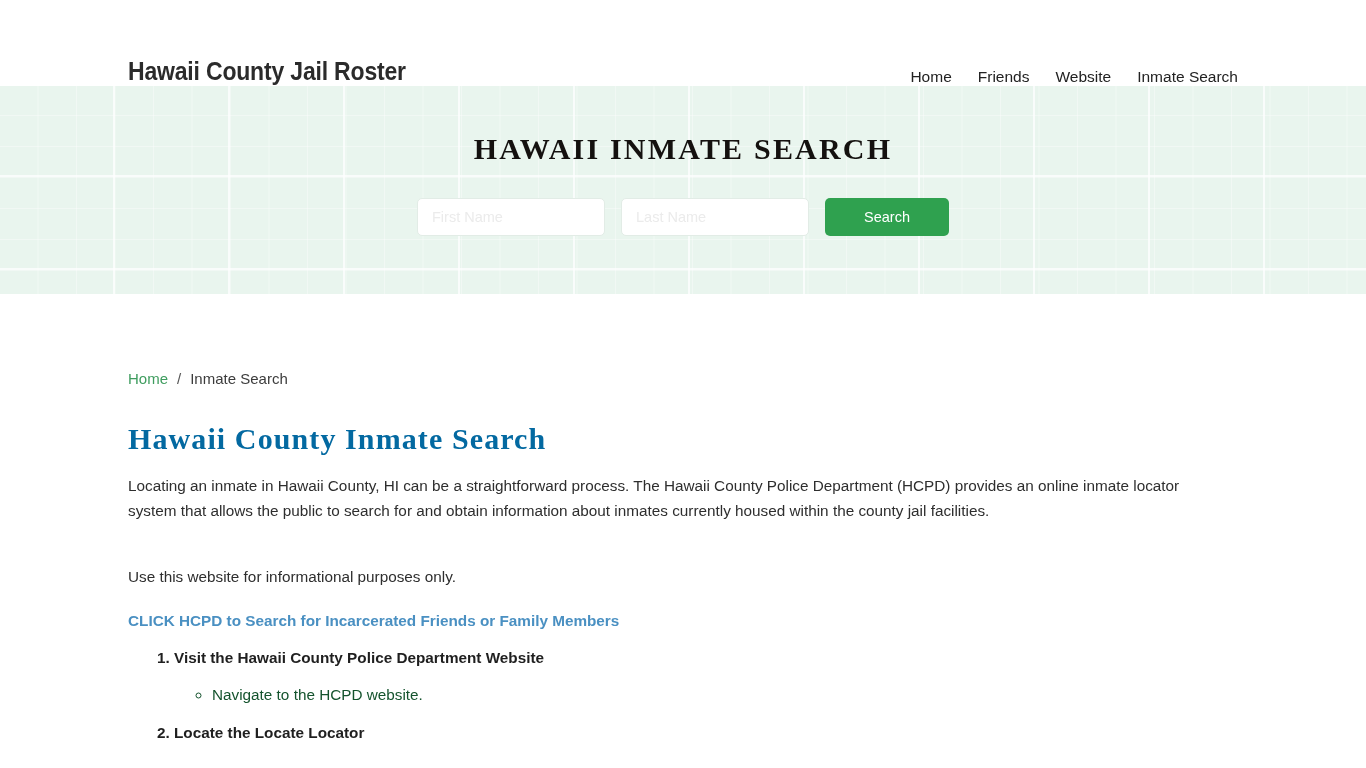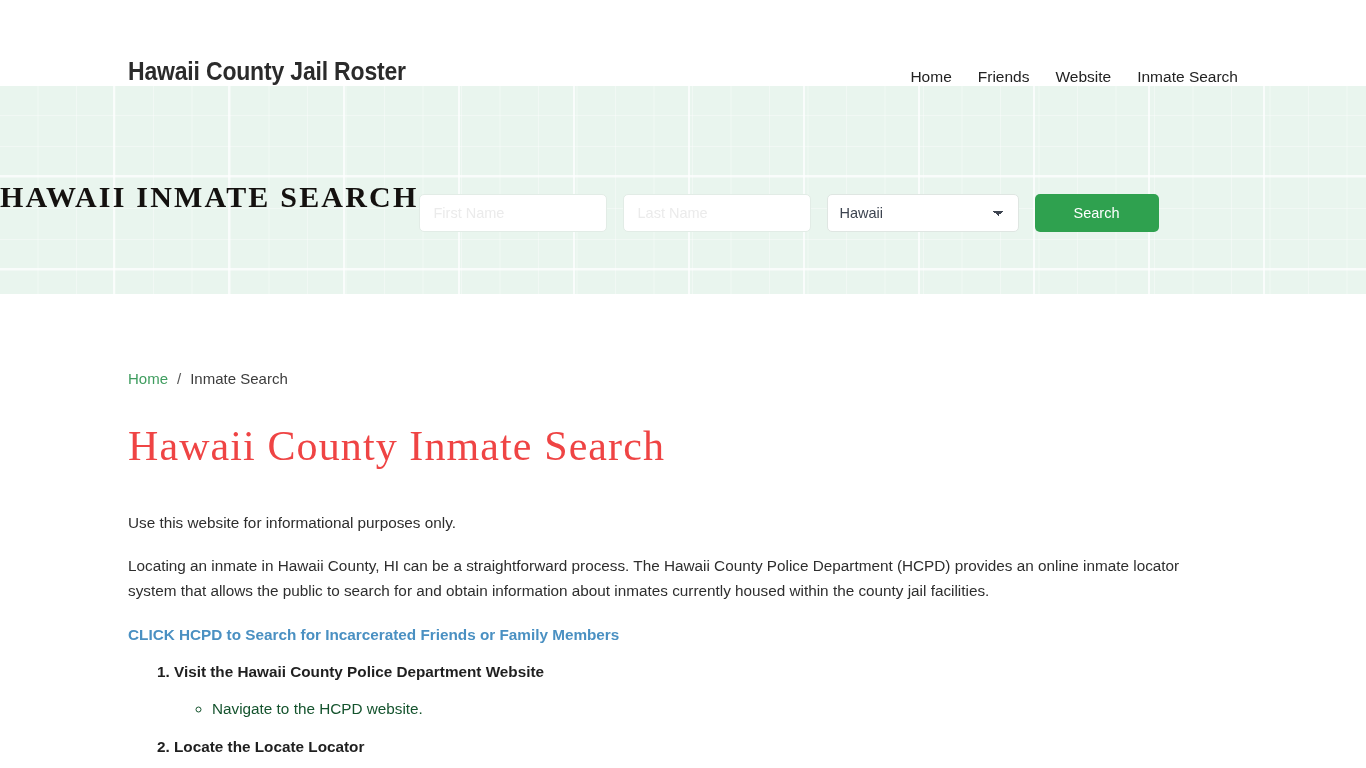--- a/index.html
+++ b/index.html
@@ -49,21 +49,21 @@
     height: 208px;
     background-color: #e9f5ee;
     background-image:
       linear-gradient(to right, rgba(255,255,255,0.75) 2px, transparent 2px),
       linear-gradient(to bottom, rgba(255,255,255,0.75) 2px, transparent 2px),
       linear-gradient(to right, rgba(255,255,255,0.35) 1px, transparent 1px),
       linear-gradient(to bottom, rgba(255,255,255,0.35) 1px, transparent 1px);
     background-size: 115px 93px, 115px 93px, 38.5px 31px, 38.5px 31px;
     background-position: -2px -4px, -2px -4px, -1px -2px, -1px -2px;
     display: flex;
-    flex-direction: row;
+    flex-direction: column;
     align-items: center;
     padding-top: 46px;
   }
   .hero-title {
     font-family: "Liberation Serif", "DejaVu Serif", serif;
     font-size: 30px;
     font-weight: bold;
     letter-spacing: 2.2px;
     color: #14110f;
     margin: 0 0 32px 0;
@@ -134,23 +134,23 @@
   }
   .breadcrumb-link {
     color: #3f9d5f;
     text-decoration: none;
   }
   .breadcrumb-sep { color: #555; }
   .breadcrumb-current { color: #3c3c3c; }
 
   .page-title {
     font-family: "Liberation Serif", "DejaVu Serif", serif;
-    font-size: 42px;
-    font-weight: normal;
-    color: #ef4444;
+    font-size: 30px;
+    font-weight: bold;
+    color: #0369a1;
     letter-spacing: 1.1px;
     margin: 35px 0 0 0;
   }
 
   .body-text {
     font-size: 15.3px;
     color: #2e2e2e;
     line-height: 1.63;
     margin: 0;
     max-width: 1078px;
@@ -200,38 +200,35 @@
     <a class="nav-link" href="#">Website</a>
     <a class="nav-link" href="#">Inmate Search</a>
   </nav>
 </header>
 
 <section class="hero">
   <h1 class="hero-title">HAWAII INMATE SEARCH</h1>
   <form class="search-form">
     <input class="text-input" type="text" placeholder="First Name" style="">
     <input class="text-input" type="text" placeholder="Last Name" style="">
-    <select class="state-select">
-      <option>Hawaii</option>
-    </select>
     <button class="search-button" type="submit">Search</button>
   </form>
 </section>
 
 <main class="page-main">
   <div class="breadcrumb">
     <a class="breadcrumb-link" href="#">Home</a>
     <span class="breadcrumb-sep">/</span>
     <span class="breadcrumb-current">Inmate Search</span>
   </div>
 
   <h2 class="page-title">Hawaii County Inmate Search</h2>
 
+  <p class="body-text para-2">Locating an inmate in Hawaii County, HI can be a straightforward process. The Hawaii County Police Department (HCPD) provides an online inmate locator system that allows the public to search for and obtain information about inmates currently housed within the county jail facilities.</p>
   <p class="body-text para-1">Use this website for informational purposes only.</p>
-  <p class="body-text para-2">Locating an inmate in Hawaii County, HI can be a straightforward process. The Hawaii County Police Department (HCPD) provides an online inmate locator system that allows the public to search for and obtain information about inmates currently housed within the county jail facilities.</p>
 
   <a class="cta-link" href="#">CLICK HCPD to Search for Incarcerated Friends or Family Members</a>
 
   <ol class="steps-list">
     <li>
       <span>Visit the Hawaii County Police Department Website</span>
       <ul class="sub-list">
         <li>Navigate to the HCPD website.</li>
       </ul>
     </li>

